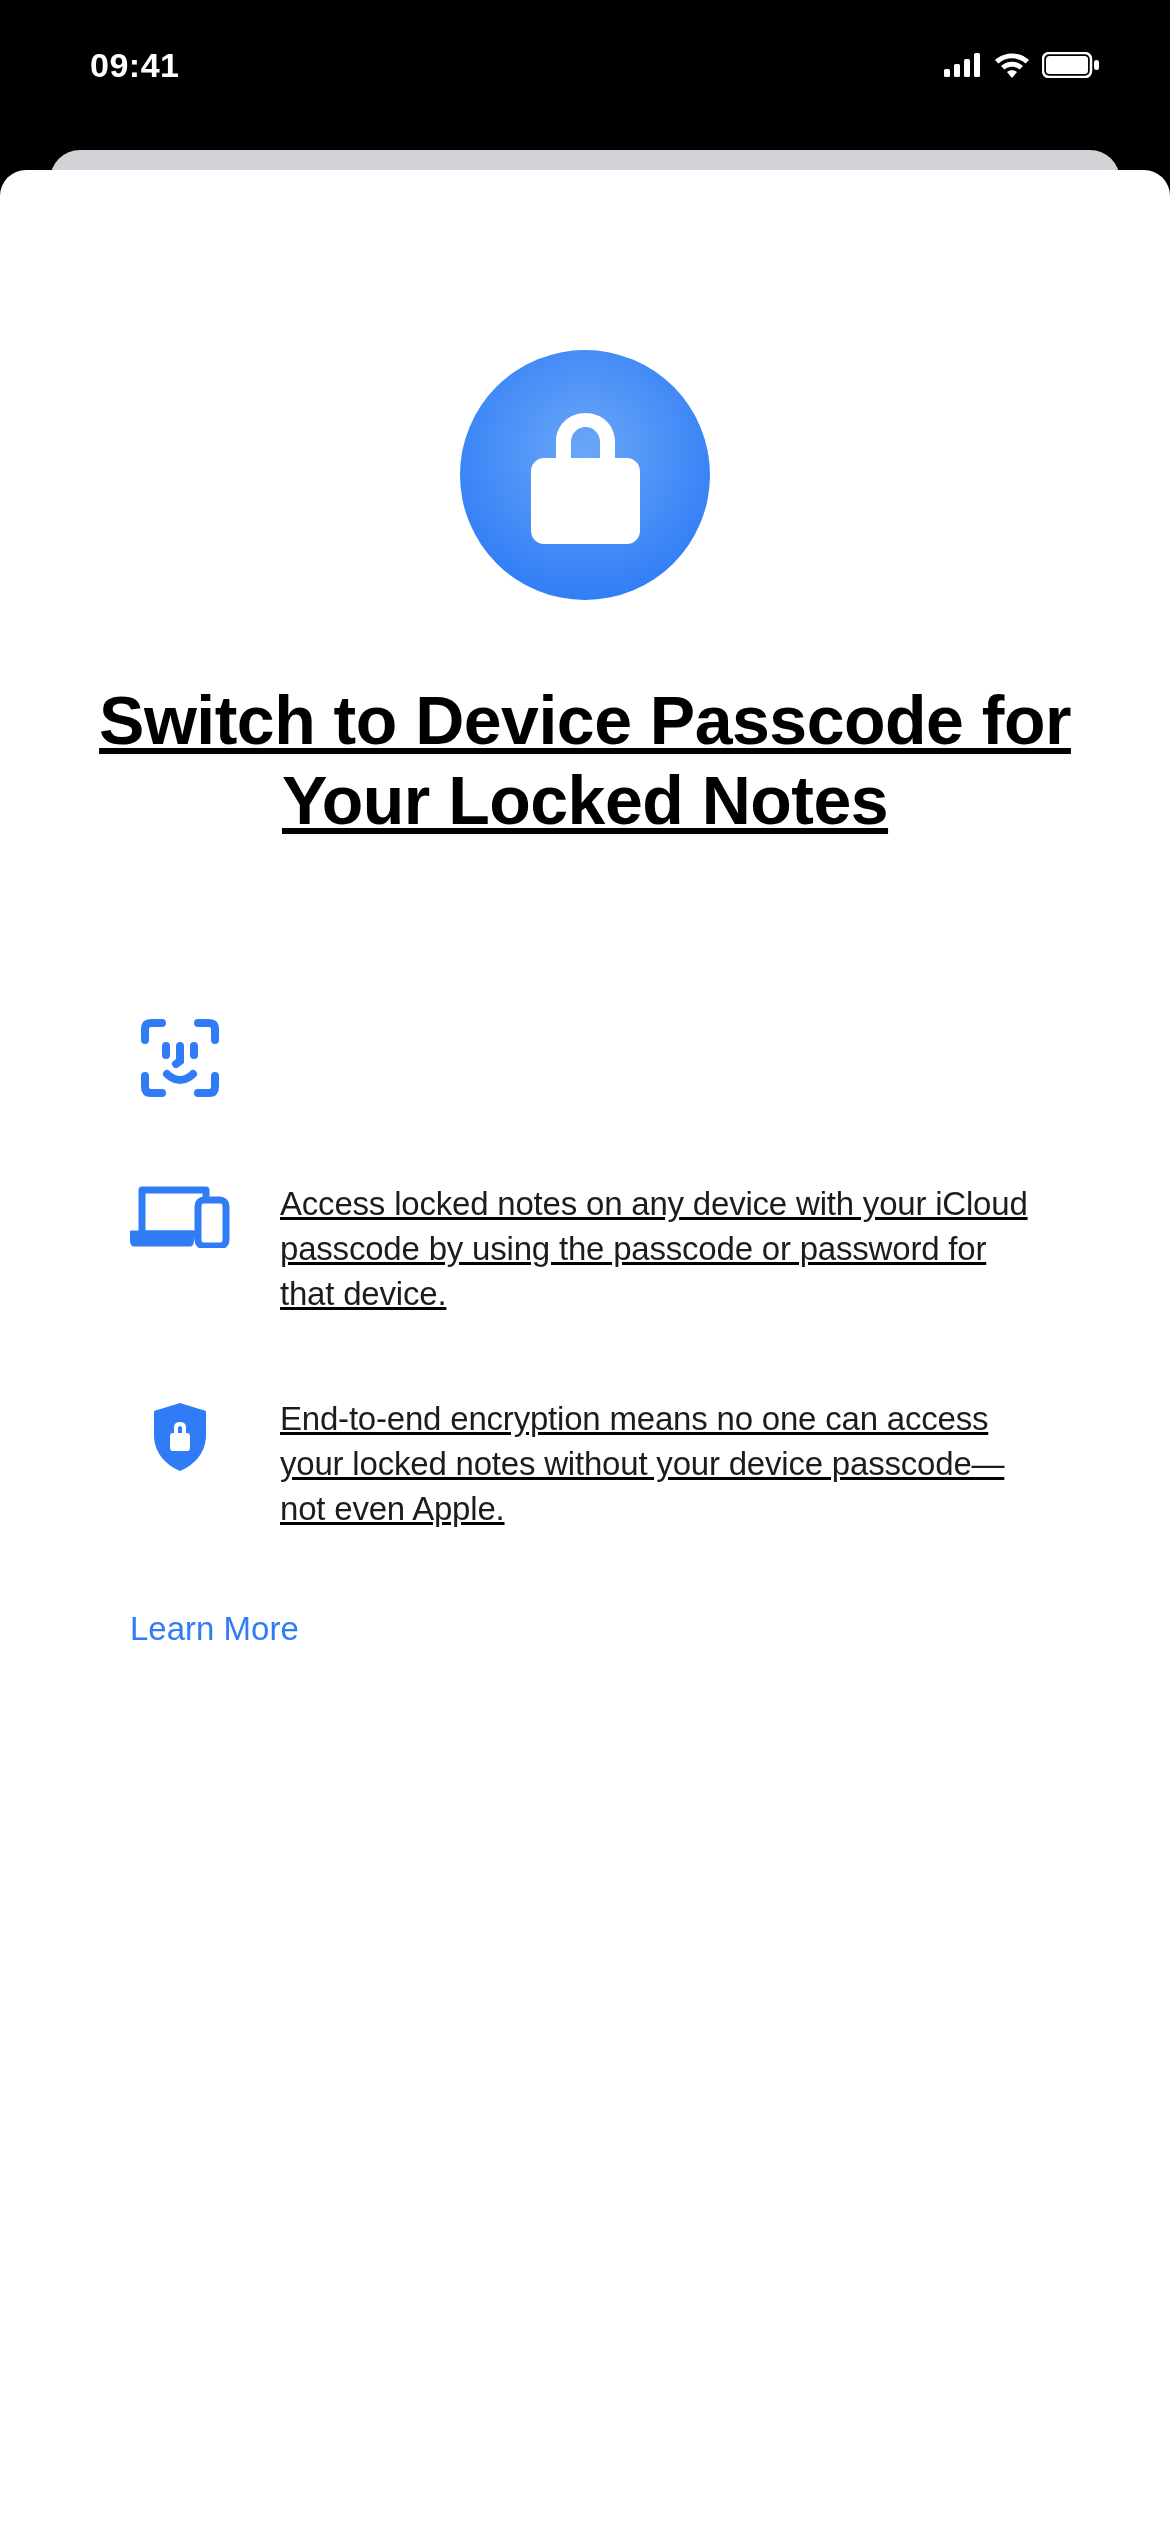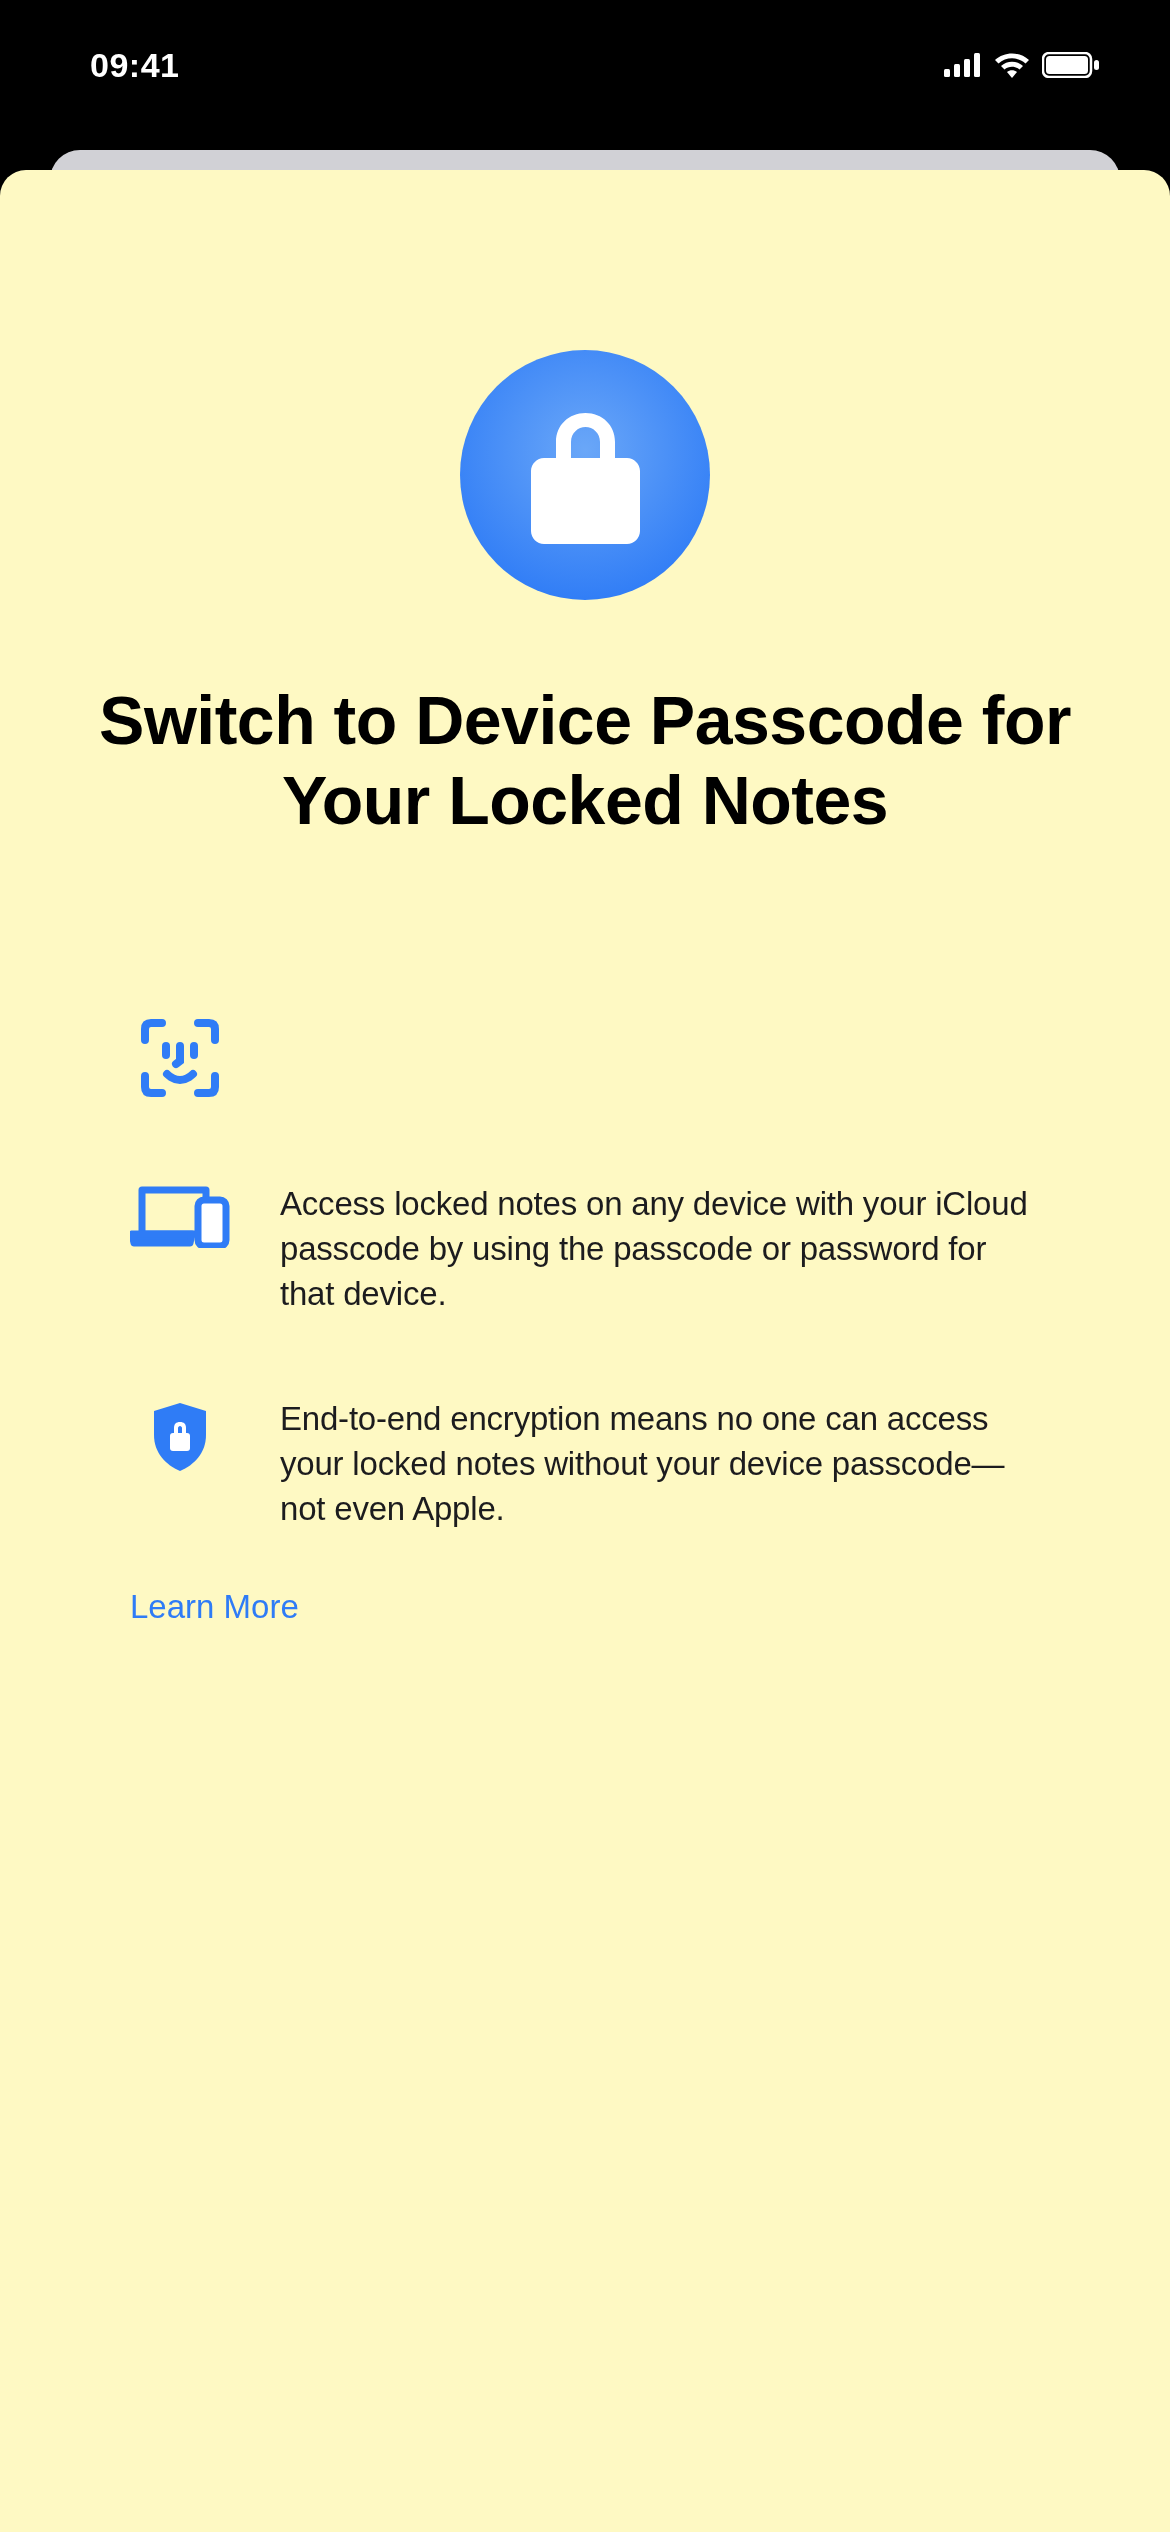--- a/index.html
+++ b/index.html
@@ -32,24 +32,25 @@
   .sheet-backdrop {
     position: absolute;
     left: 50px; right: 50px; top: 150px;
     height: 30px;
     background: #d1d1d6;
     border-radius: 30px 30px 0 0;
   }
   .sheet {
     position: absolute;
     left: 0; right: 0; top: 170px; bottom: 0;
-    background: #fef9c3;
+    background: #ffffff;
     border-radius: 26px 26px 0 0;
     display: flex;
     flex-direction: row;
+    text-decoration: underline;
   }
   .sheet-content {
     flex: 1;
     padding: 180px 70px 0 70px;
     display: flex;
     flex-direction: column;
     align-items: center;
   }
   .hero-icon {
     width: 250px; height: 250px;
@@ -76,21 +77,21 @@
   .feature-list {
     width: 100%;
     padding: 0 60px;
   }
   .feature {
     display: flex;
     align-items: flex-start;
     gap: 50px;
     margin-bottom: 80px;
   }
-  .feature:last-of-type { margin-bottom: 48px; }
+  .feature:last-of-type { margin-bottom: 70px; }
   .feature-icon {
     width: 100px;
     flex-shrink: 0;
     display: flex;
     justify-content: center;
     align-items: flex-start;
     padding-top: 4px;
   }
   .feature-text {
     flex: 1;

